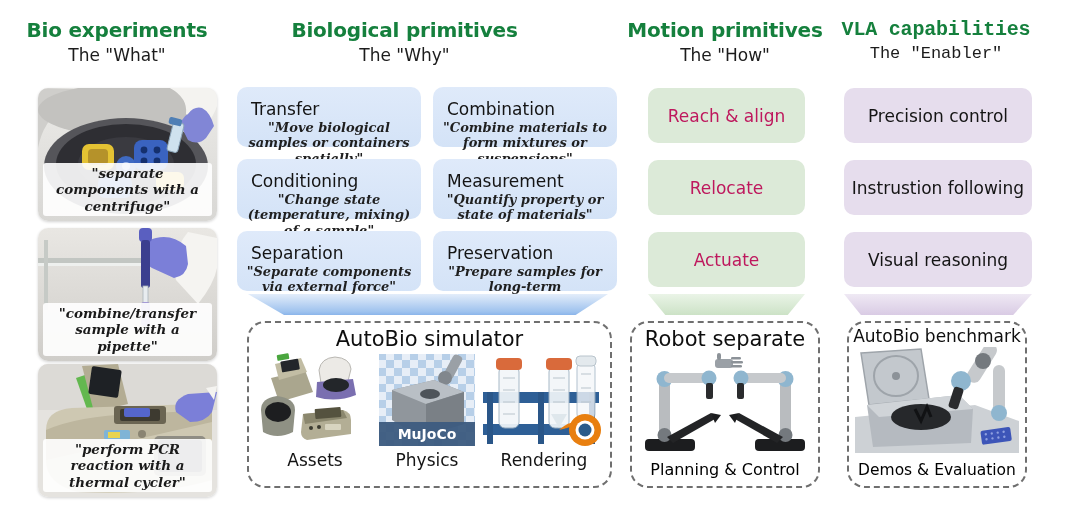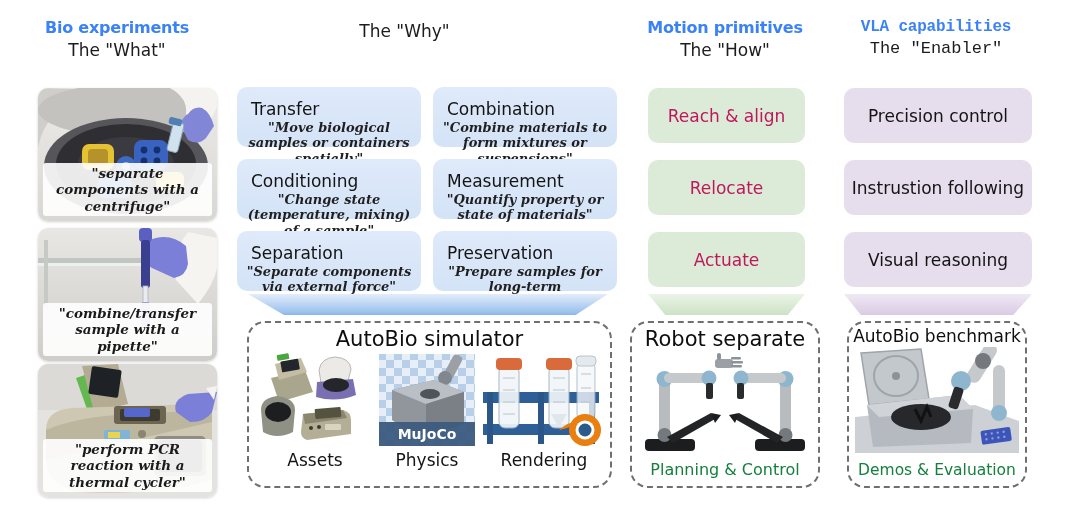--- a/index.html
+++ b/index.html
@@ -1,21 +1,21 @@
 <!DOCTYPE html>
 <html><head>
 <meta charset="utf-8">
 <style>
   html,body{margin:0;padding:0;background:#ffffff;}
   #figure{
     position:relative;width:1080px;height:508px;background:#ffffff;overflow:hidden;
     font-family:"DejaVu Sans","Liberation Sans",sans-serif;color:#111;
   }
   .col-header{position:absolute;text-align:center;}
-  .col-header .title{font-size:16px;font-weight:700;color:#3b82f6;letter-spacing:-0.2px;}
+  .col-header .title{font-size:20px;font-weight:700;color:#15803d;letter-spacing:-0.2px;}
   .col-header .subtitle{font-size:17px;margin-top:3px;color:#1c1c1c;}
 
   .photo{position:absolute;left:38px;width:179px;height:133px;border-radius:10px;overflow:hidden;
          box-shadow:0 1px 3px rgba(0,0,0,0.18);}
   .photo svg{display:block;}
   .photo .caption{position:absolute;left:5px;right:5px;bottom:5px;background:rgba(255,255,255,0.9);
          border-radius:3px;padding:2px 3px;text-align:center;
          font-family:"DejaVu Serif","Liberation Serif",serif;font-style:italic;font-weight:600;
          font-size:13.5px;line-height:1.22;color:#1a1a1a;}
 
@@ -34,21 +34,21 @@
   .funnel.blue{left:248px;width:360px;background:linear-gradient(180deg,#e3edfa 0%,#9ec2ee 85%,#8ab4ea 100%);
          clip-path:polygon(0% 0%,100% 0%,91% 100%,10% 100%);}
   .funnel.green{left:648px;width:157px;background:linear-gradient(180deg,#eaf4e7 0%,#cce2c6 100%);
          clip-path:polygon(0% 0%,100% 0%,89% 100%,11% 100%);}
   .funnel.purple{left:844px;width:188px;background:linear-gradient(180deg,#efe9f4 0%,#d9cbe4 100%);
          clip-path:polygon(0% 0%,100% 0%,90% 100%,9% 100%);}
 
   .dashed-box{position:absolute;top:321px;height:167px;border:2px dashed #6f6f6f;border-radius:18px;
          background:#ffffff;box-sizing:border-box;}
   .dashed-box .dtitle{text-align:center;font-size:21px;color:#0e0e0e;margin-top:4px;}
-  .dashed-box .dlabel{position:absolute;left:0;right:0;bottom:7px;text-align:center;font-size:16px;color:#15803d;margin-top:38px;}
+  .dashed-box .dlabel{position:absolute;left:0;right:0;bottom:7px;text-align:center;font-size:16px;color:#000000;margin-top:38px;}
 
   #sim-box{left:247px;width:365px;}
   #robot-box{left:630px;width:190px;}
   #bench-box{left:847px;width:180px;}
 
   .modules{position:absolute;top:29px;left:8px;right:8px;display:flex;gap:5px;}
   .module{display:flex;flex-direction:column;align-items:center;}
   .module .mimg{height:96px;display:flex;align-items:center;justify-content:center;}
   .module .mlabel{font-size:17px;color:#141414;margin-top:2px;}
   #bench-box .dtitle{font-size:17px;margin-top:3px;}
@@ -58,20 +58,21 @@
 </head>
 <body>
 
 <div id="figure">
 
   <div class="col-header" style="left:17px;top:18px;width:200px;">
     <div class="title">Bio experiments</div>
     <div class="subtitle">The "What"</div>
   </div>
   <div class="col-header" style="left:252px;top:18px;width:305px;">
+    <div class="title">Biological primitives</div>
     <div class="subtitle">The "Why"</div>
   </div>
   <div class="col-header" style="left:626px;top:18px;width:198px;">
     <div class="title">Motion primitives</div>
     <div class="subtitle">The "How"</div>
   </div>
   <div class="col-header" style="left:836px;top:18px;width:200px;font-family:Liberation Mono, monospace;">
     <div class="title">VLA capabilities</div>
     <div class="subtitle">The "Enabler"</div>
   </div>

